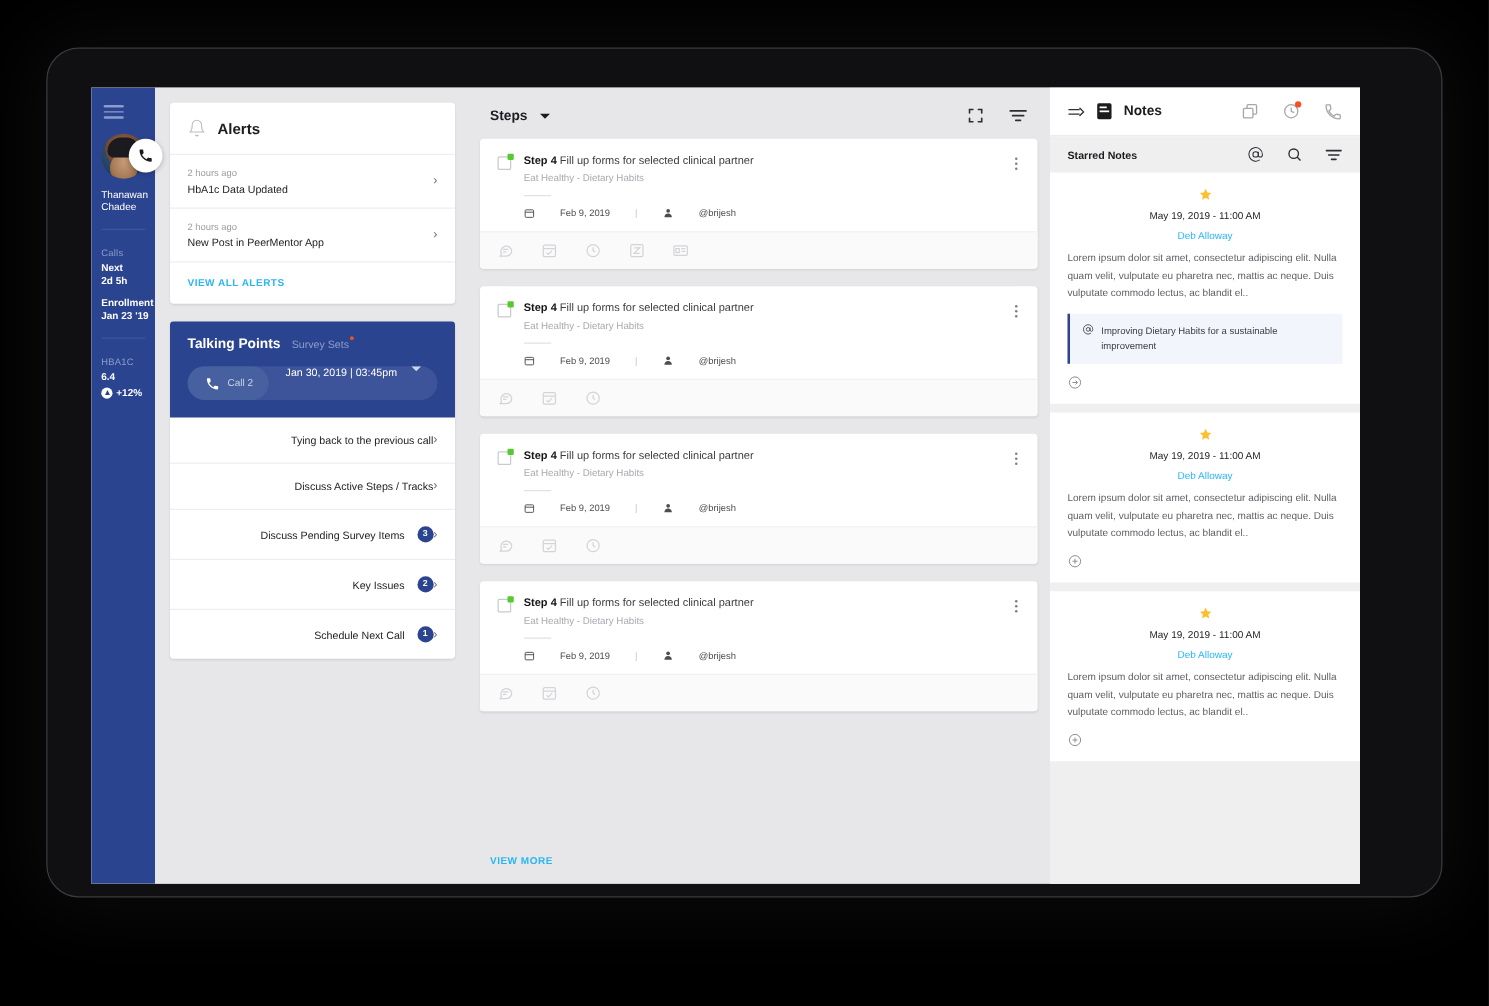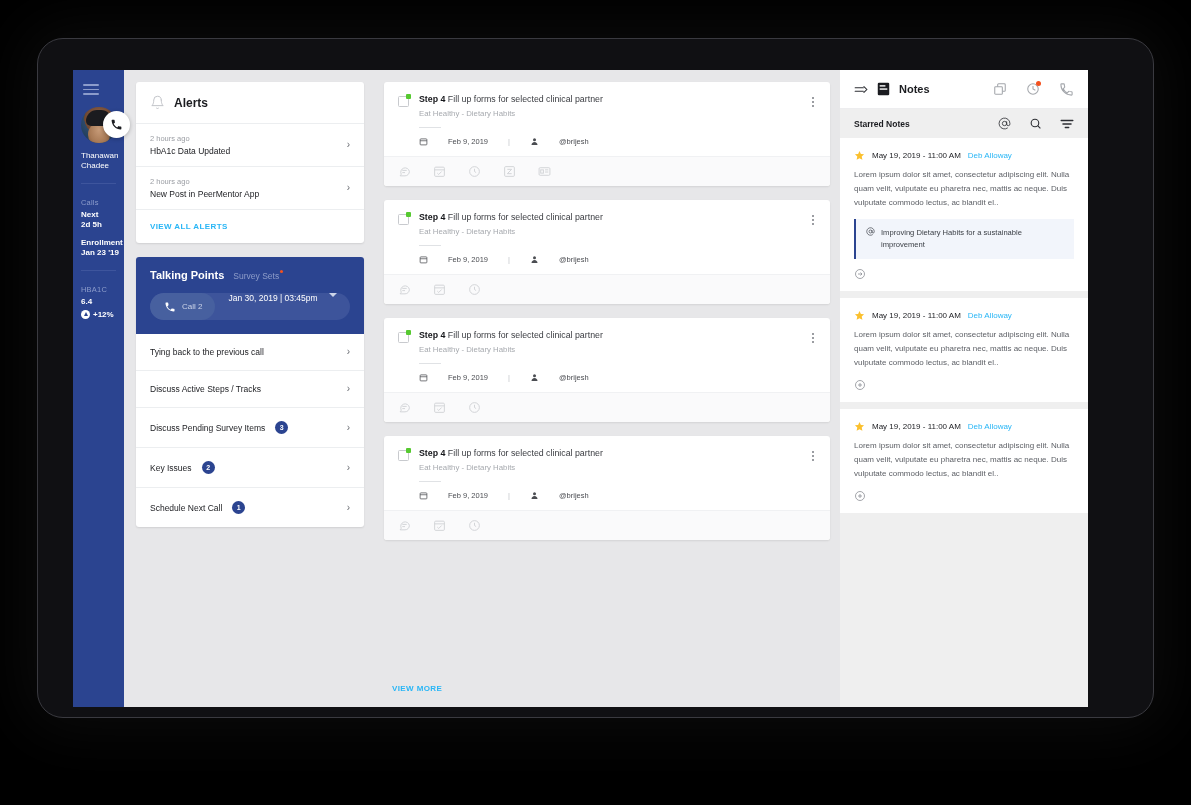--- a/index.html
+++ b/index.html
@@ -91,21 +91,21 @@
   .tp-title-row { display:flex; align-items:baseline; gap:9px;}
   .tp-title { font-size:11px; font-weight:bold; color:#fff;text-align:center;}
   .tp-sub { font-size:8.5px; color:#8e9dc9; position:relative;}
   .tp-sub .red-dot { position:absolute; right:-4px; top:-1px; width:3px; height:3px; border-radius:50%; background:#f4511e;}
   .tp-select { margin-top:12px; height:27px; border-radius:14px; background:#3d549b; display:flex; align-items:flex-start; overflow:hidden;}
   .tp-call { display:flex; align-items:center; gap:6px; padding:0 13px 0 14px; height:100%; background:#47609f; border-radius:14px;}
   .tp-call-label { font-size:8px; color:#ccd4e8;}
   .tp-date { flex:1; font-size:8.5px; color:#fff; padding-left:13px;}
   .caret { width:0;height:0;border-left:4px solid transparent;border-right:4px solid transparent;border-top:4px solid #cdd5e9;margin-right:13px;}
 
-  .tp-row { display:flex; align-items:center; justify-content:space-between; padding:13px 14px; border-bottom:1px solid #eceef0; cursor:pointer;}
+  .tp-row { display:flex; align-items:center; justify-content:flex-end; padding:13px 14px; border-bottom:1px solid #eceef0; cursor:pointer;}
   .tp-row:last-child { border-bottom:none;}
   .tp-row-left { display:flex; align-items:center; gap:10px;}
   .tp-row-label { font-size:8.5px; color:#1b1c20;}
   .badge { min-width:13px; height:13px; border-radius:50%; background:#2b4490; color:#fff; font-size:7px; font-weight:bold; display:flex; align-items:center; justify-content:center;}
 
   
   #col-steps { flex:1; padding:12px 10px 0 10px; display:flex; flex-direction:column;}
   .steps-head { display:flex; align-items:center; justify-content:space-between; padding:4px 8px 12px 8px;}
   .steps-head-left { display:flex; align-items:center; gap:10px;}
   .steps-label { font-size:11px; font-weight:bold; color:#1b1c20;}
@@ -131,21 +131,21 @@
 
   
   #col-notes { width:248px; flex:0 0 248px; background:#fff; display:flex; flex-direction:column;}
   .notes-head { height:39px; display:flex; align-items:center; padding:0 14px; border-bottom:1px solid #ededef; gap:9px;}
   .notes-title { font-size:11px; font-weight:bold; color:#1b1c20; flex:1;}
   .notes-head-icons { display:flex; align-items:center; gap:19px;}
   .starred-bar { height:29px; background:#efefef; display:flex; align-items:center; padding:0 14px;}
   .starred-label { font-size:8.5px; font-weight:bold; color:#1b1c20; flex:1;}
   .starred-icons { display:flex; align-items:center; gap:18px;}
   .note { padding:12px 14px 11px 14px; border-bottom:7px solid #efefef;}
-  .note-head { display:flex; align-items:center; gap:7px; margin-bottom:7px;}
+  .note-head { display:flex; align-items:center; gap:7px; margin-bottom:7px;flex-direction:column;}
   .note-date { font-size:8px; color:#1b1c20;}
   .note-author { font-size:8px; color:#29b6f6;}
   .note-body { font-size:8px; line-height:14px; color:#5c5f65;}
   .note-quote { margin-top:9px; background:#f2f5fb; border-left:2.5px solid #2b4490; padding:8px 9px 8px 10px; display:flex; gap:6px;}
   .note-quote-txt { font-size:7.6px; line-height:12px; color:#3c4047;}
   .note-actions { margin-top:9px; display:flex; gap:12px;}
   .notes-filler { flex:1; background:#efefef;}
   svg { display:block; }
 </style>
 </head>
@@ -280,20 +280,43 @@
             <span class="tp-row-left">
               <span class="tp-row-label">Schedule Next Call</span>
               <span class="badge">1</span>
             </span>
             <span class="chev">›</span>
           </div>
         </div>
       </div>
 
       <div id="col-steps">
+        <div class="steps-head">
+          <div class="steps-head-left">
+            <span class="steps-label">Steps</span>
+            <span class="caret" style="margin:0;border-top-color:#1b1c20;"></span>
+          </div>
+          <div class="steps-icons">
+            <span>
+              <svg width="13" height="13" viewBox="0 0 24 24" fill="none" stroke="#2c2e33" stroke-width="2.4" stroke-linecap="round">
+                  <path d="M3 8V3h5"></path>
+                  <path d="M21 8V3h-5"></path>
+                  <path d="M3 16v5h5"></path>
+                  <path d="M21 16v5h-5"></path>
+                </svg>
+            </span>
+            <span>
+              <svg width="15" height="13" viewBox="0 0 24 20" stroke="#2c2e33" stroke-width="2.2" stroke-linecap="round">
+                  <path d="M2 4h20"></path>
+                  <path d="M5 10h14"></path>
+                  <path d="M9 16h6"></path>
+                </svg>
+            </span>
+          </div>
+        </div>
 
         <div class="steps-body">
 
           <div class="step-card">
             <div class="step-top">
               <span class="step-check">
                   <i class="gdot"></i>
                 </span>
               <div class="step-main">
                 <div class="step-title">

